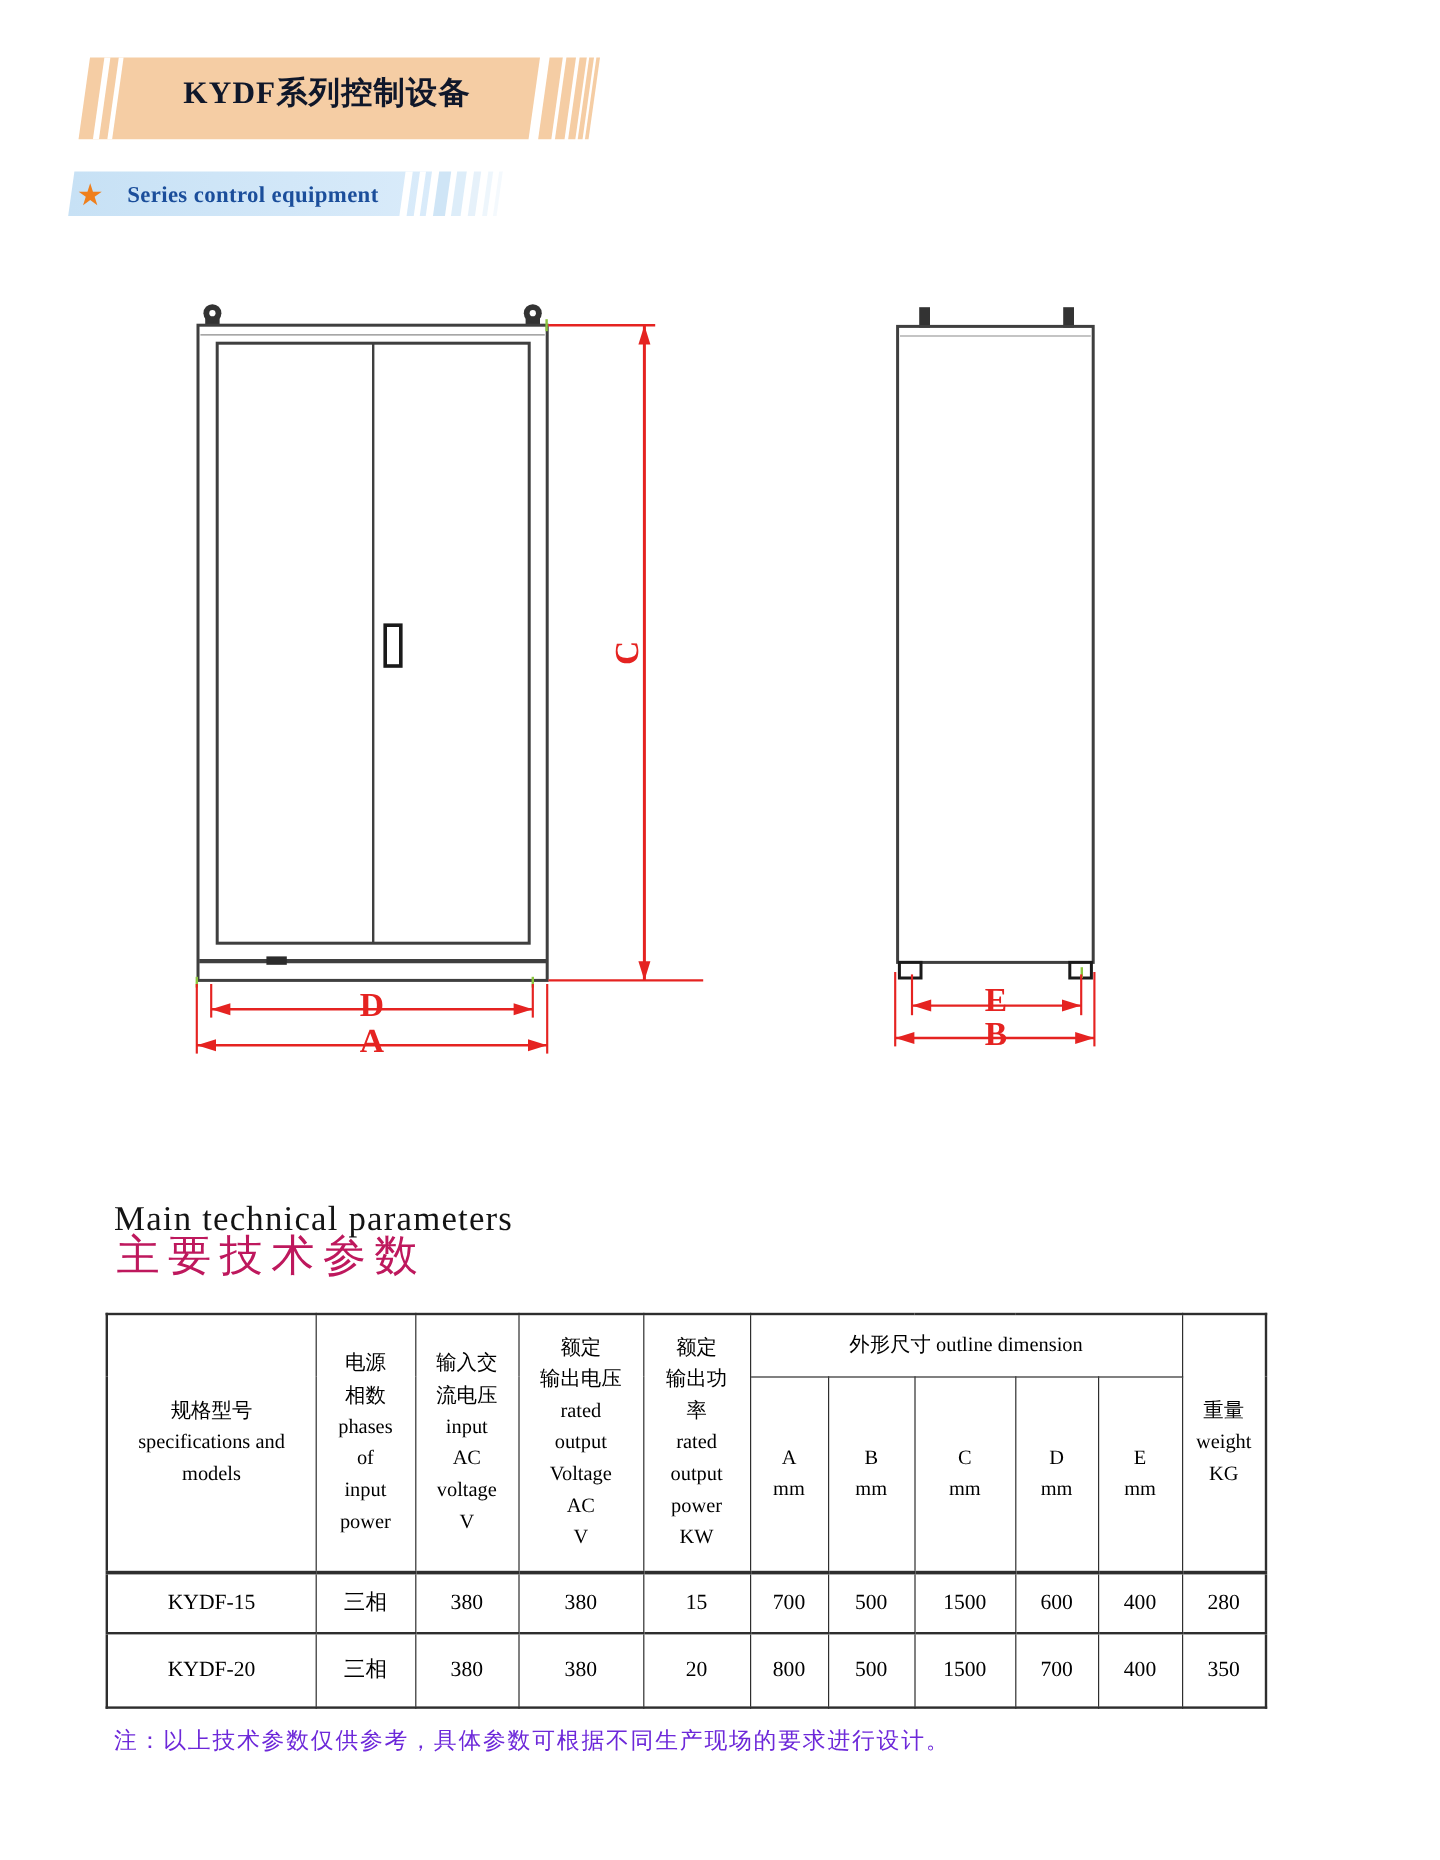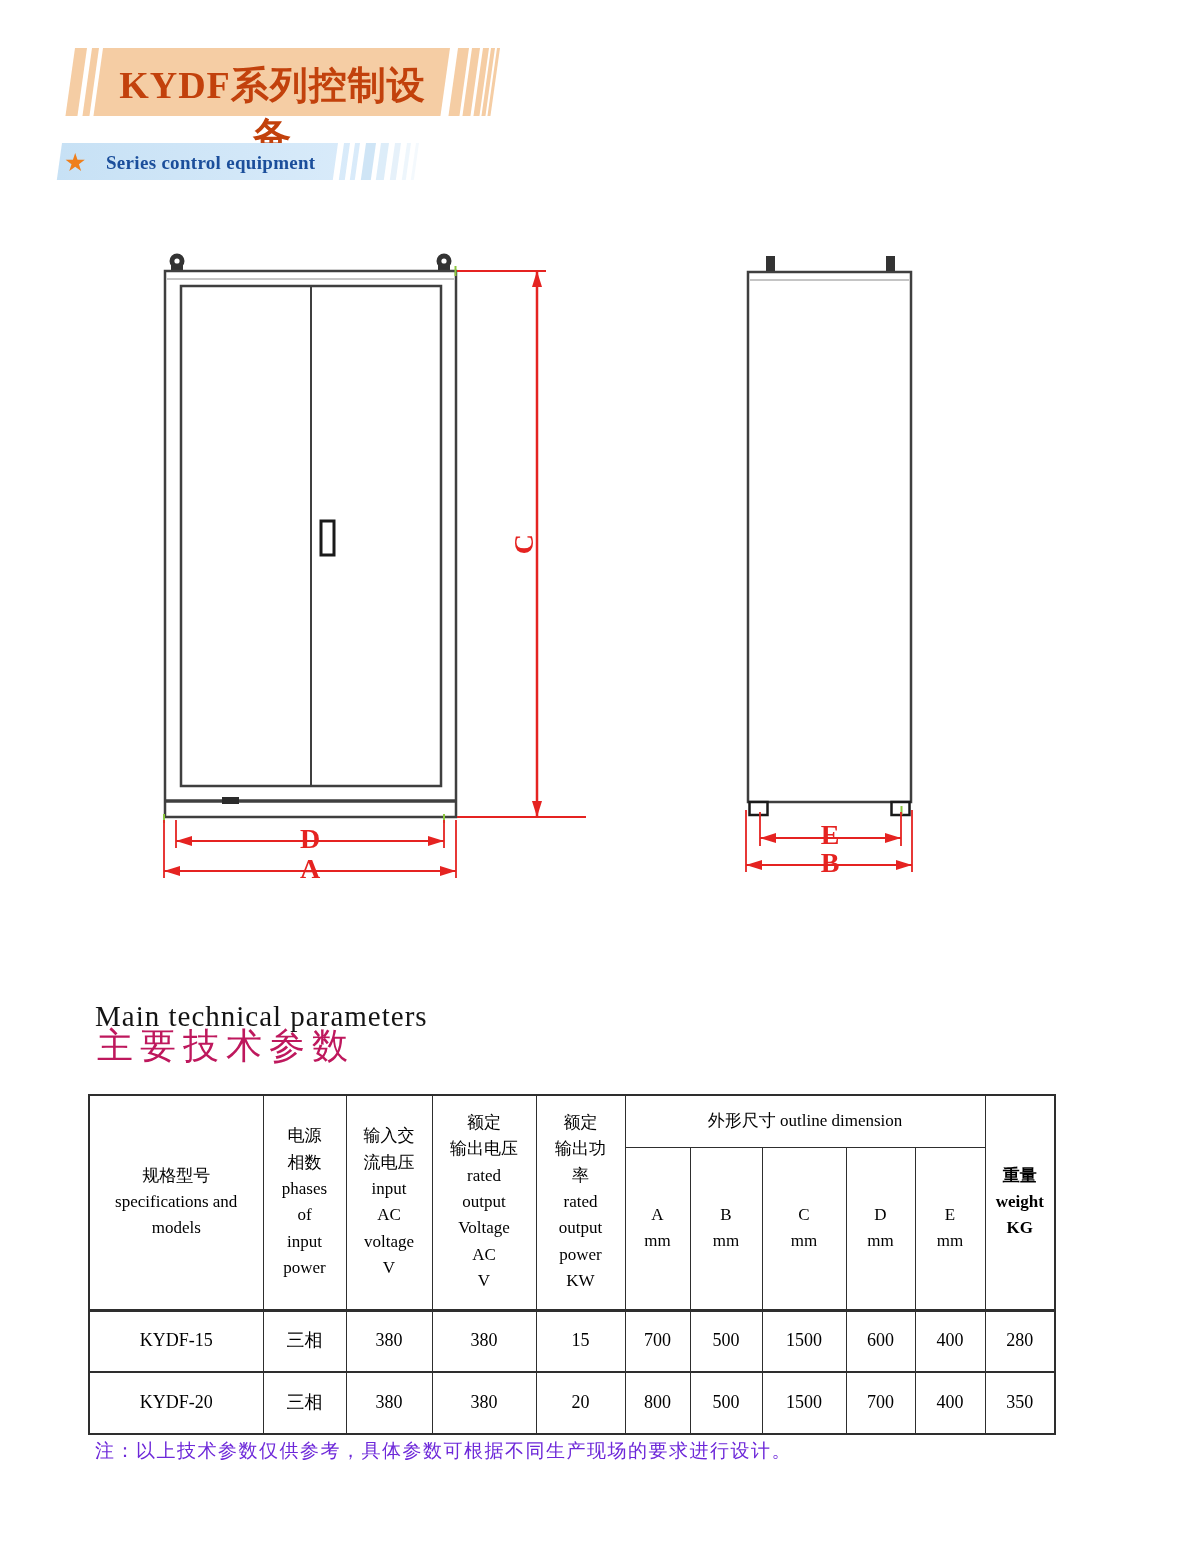--- a/index.html
+++ b/index.html
@@ -13,21 +13,21 @@
     position:absolute; left:75px; top:48px; width:375px; height:68px;
     background:#f5cda4; transform:skewX(-8deg); transform-origin:top left;
   }
   .banner-slit { position:absolute; top:0; height:100%; background:#fff; }
   .banner-stripe {
     position:absolute; top:48px; height:68px; background:#f5cda4;
     transform:skewX(-8deg); transform-origin:top left;
   }
   .banner-title {
     position:absolute; left:100px; top:60px; width:345px; text-align:center;
-    font-size:38px; font-weight:bold; color:#c2410c; letter-spacing:1px;
+    font-size:26px; font-weight:bold; color:#0f172a; letter-spacing:1px;
   }
   .subtitle-bg {
     position:absolute; left:62px; top:143px; width:298px; height:37px;
     background:linear-gradient(90deg,#c7e1f5,#d9ebfa);
     transform:skewX(-8deg); transform-origin:top left;
   }
   .subtitle-stripe {
     position:absolute; top:143px; height:37px; background:#c7e1f5;
     transform:skewX(-8deg); transform-origin:top left;
   }
@@ -52,21 +52,21 @@
   
   table.params {
     position:absolute; left:88px; top:1094px; width:966px;
     border-collapse:collapse; table-layout:fixed;
     font-size:17px; color:#000; text-align:center;
   }
   table.params, table.params td { border:1px solid #2e2e2e; }
   table.params { border:2px solid #2e2e2e; }
   table.params td { vertical-align:middle; white-space:pre-line; line-height:1.55; padding:2px; }
   td.dim-sub { line-height:2.0; }
-  td.weight-cell { line-height:2.9;font-weight:bold; }
+  td.weight-cell { line-height:2.9; }
   tr.data-row td { font-size:18px; white-space:nowrap; }
   tr.data-row-1 td { border-top:3px solid #2e2e2e; }
   tr.data-row-2 td { border-top:2px solid #2e2e2e; }
   
   .note-zh {
     position:absolute; left:95px; top:1438px; font-size:19px; color:#6d28d9;
     font-family:"Liberation Sans","DejaVu Sans",sans-serif; letter-spacing:1.5px;
   }
   .note-en1 { position:absolute; left:95px; top:1462px; font-size:20.5px; color:#111; white-space:pre-wrap; }
   .note-en2 { position:absolute; left:95px; top:1488px; font-size:20.5px; color:#111; white-space:pre-wrap; }
@@ -238,21 +238,21 @@
 mm</td>
         <td class="dim-sub">B
 mm</td>
         <td class="dim-sub">C
 mm</td>
         <td class="dim-sub">D
 mm</td>
         <td class="dim-sub">E
 mm</td>
       </tr>
-      <tr class="data-row data-row-1" style="height:62px;">
+      <tr class="data-row data-row-1" style="height:51px;">
         <td>KYDF-15</td>
         <td>三相</td>
         <td>380</td>
         <td>380</td>
         <td>15</td>
         <td>700</td>
         <td>500</td>
         <td>1500</td>
         <td>600</td>
         <td>400</td>

